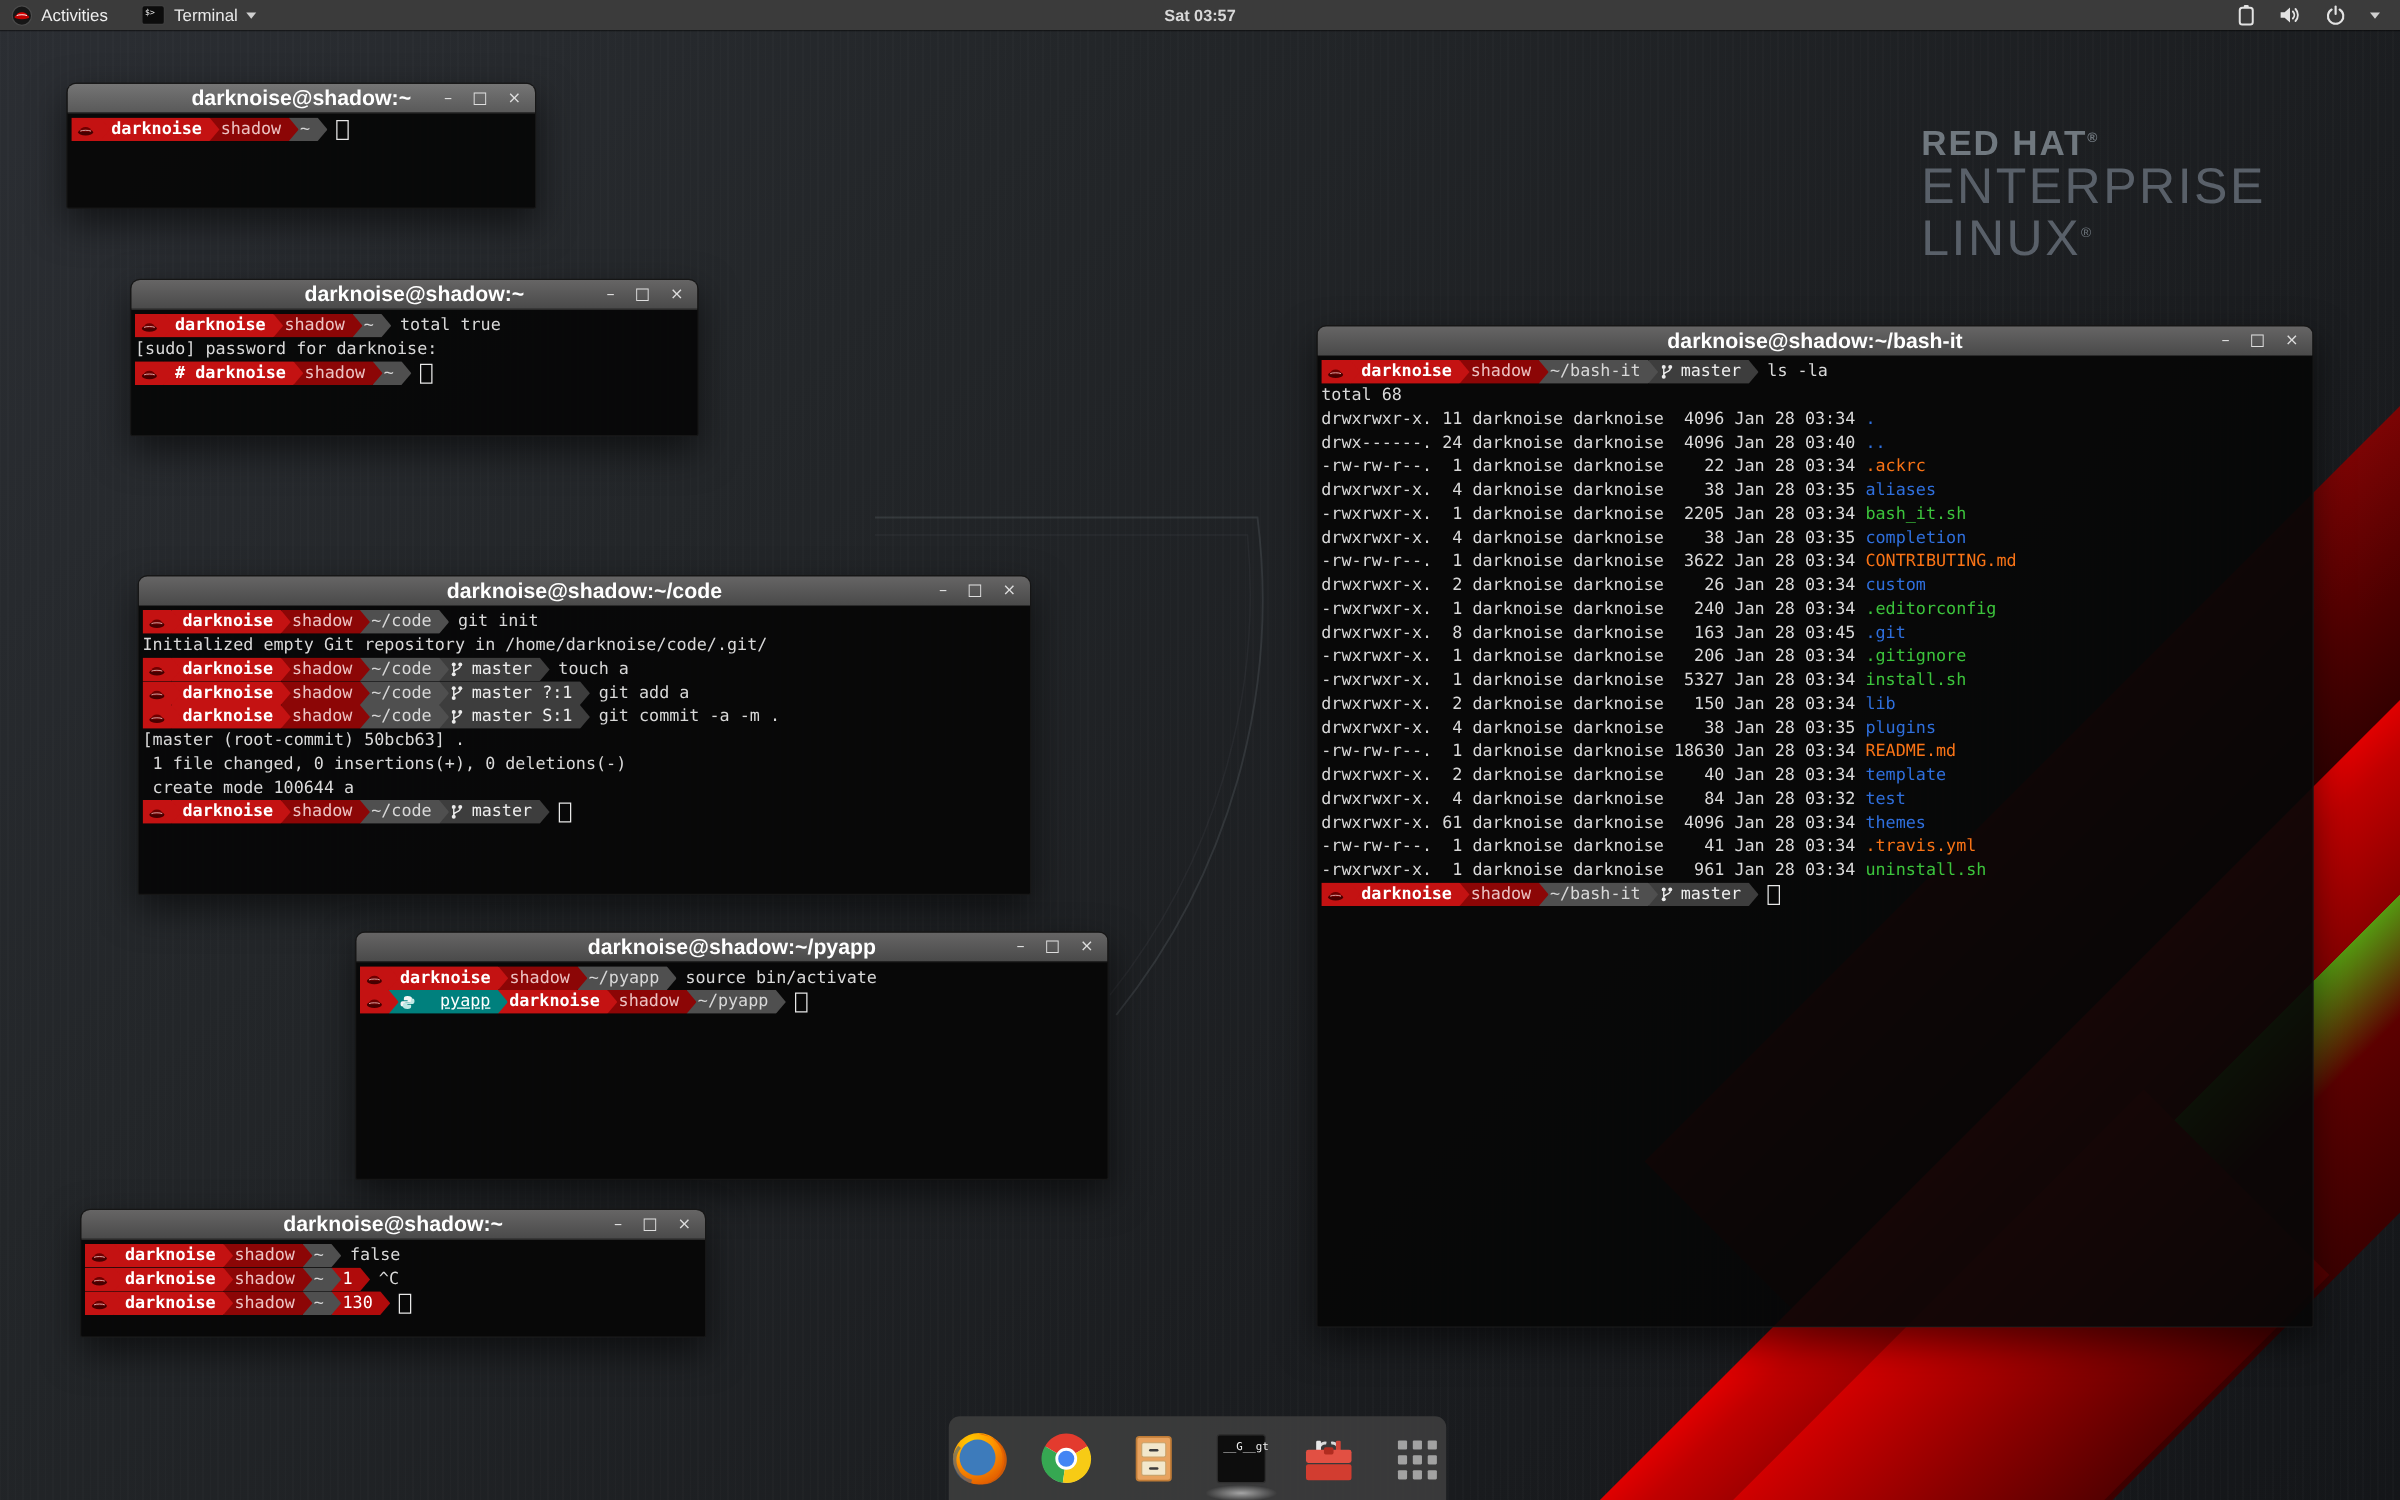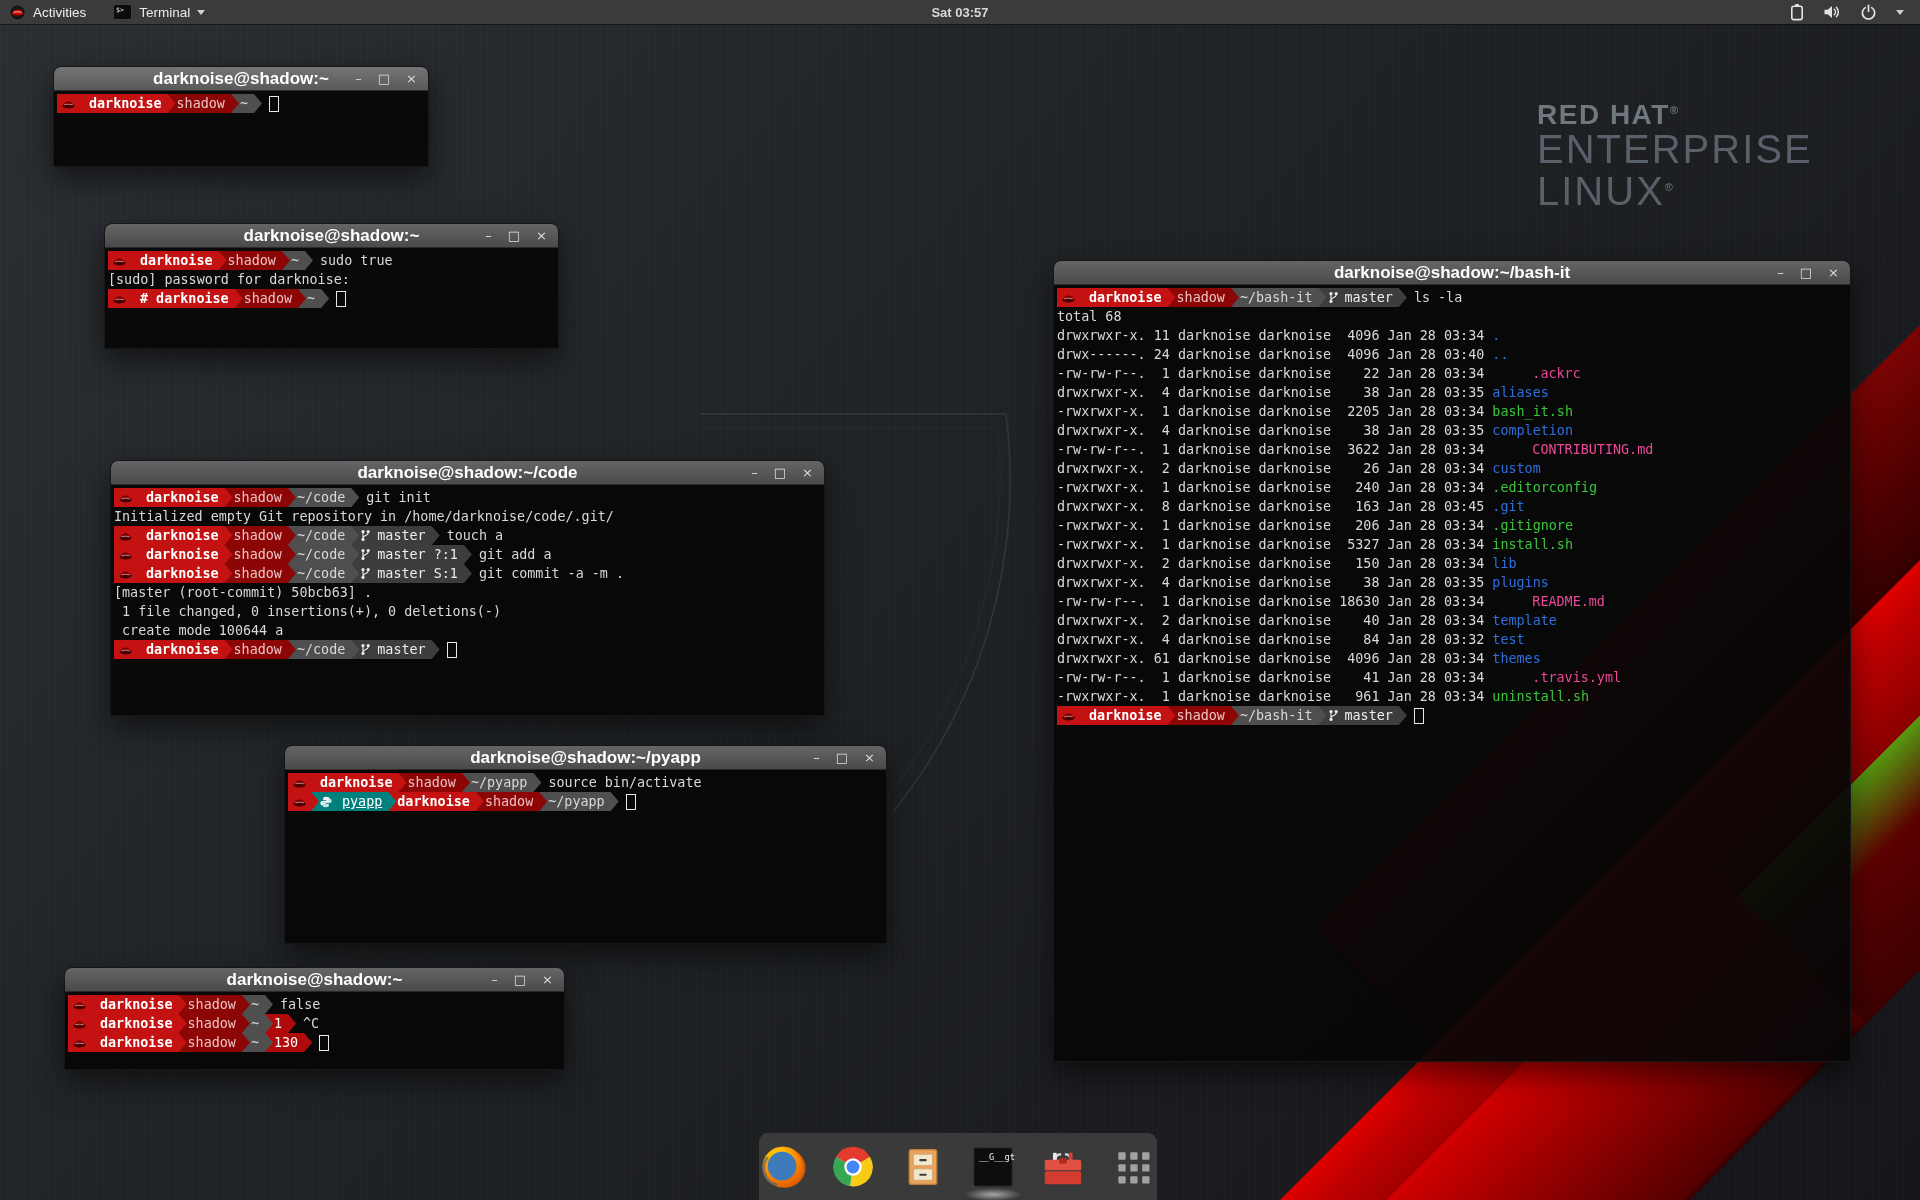--- a/index.html
+++ b/index.html
@@ -50,26 +50,26 @@
     clip-path:polygon(0 0,calc(100% - 8px) 0,100% 50%,calc(100% - 8px) 100%,0 100%);}
   .seg svg{flex:0 0 auto;}
   .seg-hat{background:#c41212;padding:0 13px 0 5px;}
   .seg-user{background:#c41212;color:#ffffff;font-weight:bold;}
   .seg-host{background:#8c0606;color:#ecc3c3;}
   .seg-path{background:#4f4f4f;color:#d8d8d8;}
   .seg-branch{background:#3d3d3d;color:#eeeeee;}
   .seg-branch span{margin-left:6px;}
   .seg-exit{background:#b00b0b;color:#ffffff;}
   .seg-venv{background:#00807d;color:#ffffff;}
-  .seg-venv span{margin-left:10px;text-decoration:underline;}
+  .seg-venv span{margin-left:20px;text-decoration:underline;}
   .cmd{margin-left:15px;color:#d9d9d9;}
   .cursor{display:inline-block;width:8px;height:14px;border:1px solid #e8e8e8;margin-left:15px;flex:0 0 auto;}
   .ls-dir{color:#2f6fdd;}
   .ls-exec{color:#3cc43c;}
-  .ls-file{color:#ec4899;margin-left:40px;}
+  .ls-file{color:#f97316;}
 
   
   .dock{position:absolute;left:759px;bottom:0;width:398px;height:67px;background:rgba(59,59,59,.97);
     border-radius:9px 9px 0 0;display:flex;align-items:center;justify-content:center;gap:22px;z-index:8;}
   .dock-item{position:relative;width:50px;height:50px;display:flex;align-items:center;justify-content:center;cursor:pointer;}
   .glow{position:absolute;left:-5px;right:-5px;bottom:-9px;height:13px;
     background:radial-gradient(ellipse at center,rgba(255,255,255,.55),rgba(255,255,255,0) 70%);}
 </style>
 </head>
 <body>
@@ -115,21 +115,21 @@
           <span class="ctrl">–</span>
           <span class="ctrl">□</span>
           <span class="ctrl">×</span>
         </span>
     </div>
     <div class="term-body">
         <div class="line"><span class="seg seg-hat" style="z-index: 40;"><svg width="13" height="11" viewBox="0 0 13 11">
               <ellipse cx="6.5" cy="7.8" rx="6" ry="2.6" fill="#470000"></ellipse>
               <path d="M2 7.5 a4.5 4 0 0 1 9 0 Z" fill="#6e0000"></path>
               <path d="M2.2 6.9 c1.6-.9 7-.9 8.6 0" stroke="#e9b8b8" stroke-width=".7" fill="none"></path>
-            </svg></span><span class="seg seg-user" style="z-index: 39;">darknoise</span><span class="seg seg-host" style="z-index: 38;">shadow</span><span class="seg seg-path" style="z-index: 37;">~</span><span class="cmd">sudo true</span></div>
+            </svg></span><span class="seg seg-user" style="z-index: 39;">darknoise</span><span class="seg seg-host" style="z-index: 38;">shadow</span><span class="seg seg-path" style="z-index: 37;">~</span><span class="cmd">total true</span></div>
         <div class="line">[sudo] password for darknoise:</div>
         <div class="line"><span class="seg seg-hat" style="z-index: 40;"><svg width="13" height="11" viewBox="0 0 13 11">
               <ellipse cx="6.5" cy="7.8" rx="6" ry="2.6" fill="#470000"></ellipse>
               <path d="M2 7.5 a4.5 4 0 0 1 9 0 Z" fill="#6e0000"></path>
               <path d="M2.2 6.9 c1.6-.9 7-.9 8.6 0" stroke="#e9b8b8" stroke-width=".7" fill="none"></path>
             </svg></span><span class="seg seg-user" style="z-index: 39;"># darknoise</span><span class="seg seg-host" style="z-index: 38;">shadow</span><span class="seg seg-path" style="z-index: 37;">~</span><span class="cursor"></span></div>
       </div>
   </div>
 
   <div class="window" style="left:110px;top:460px;width:713px;height:254px;">

